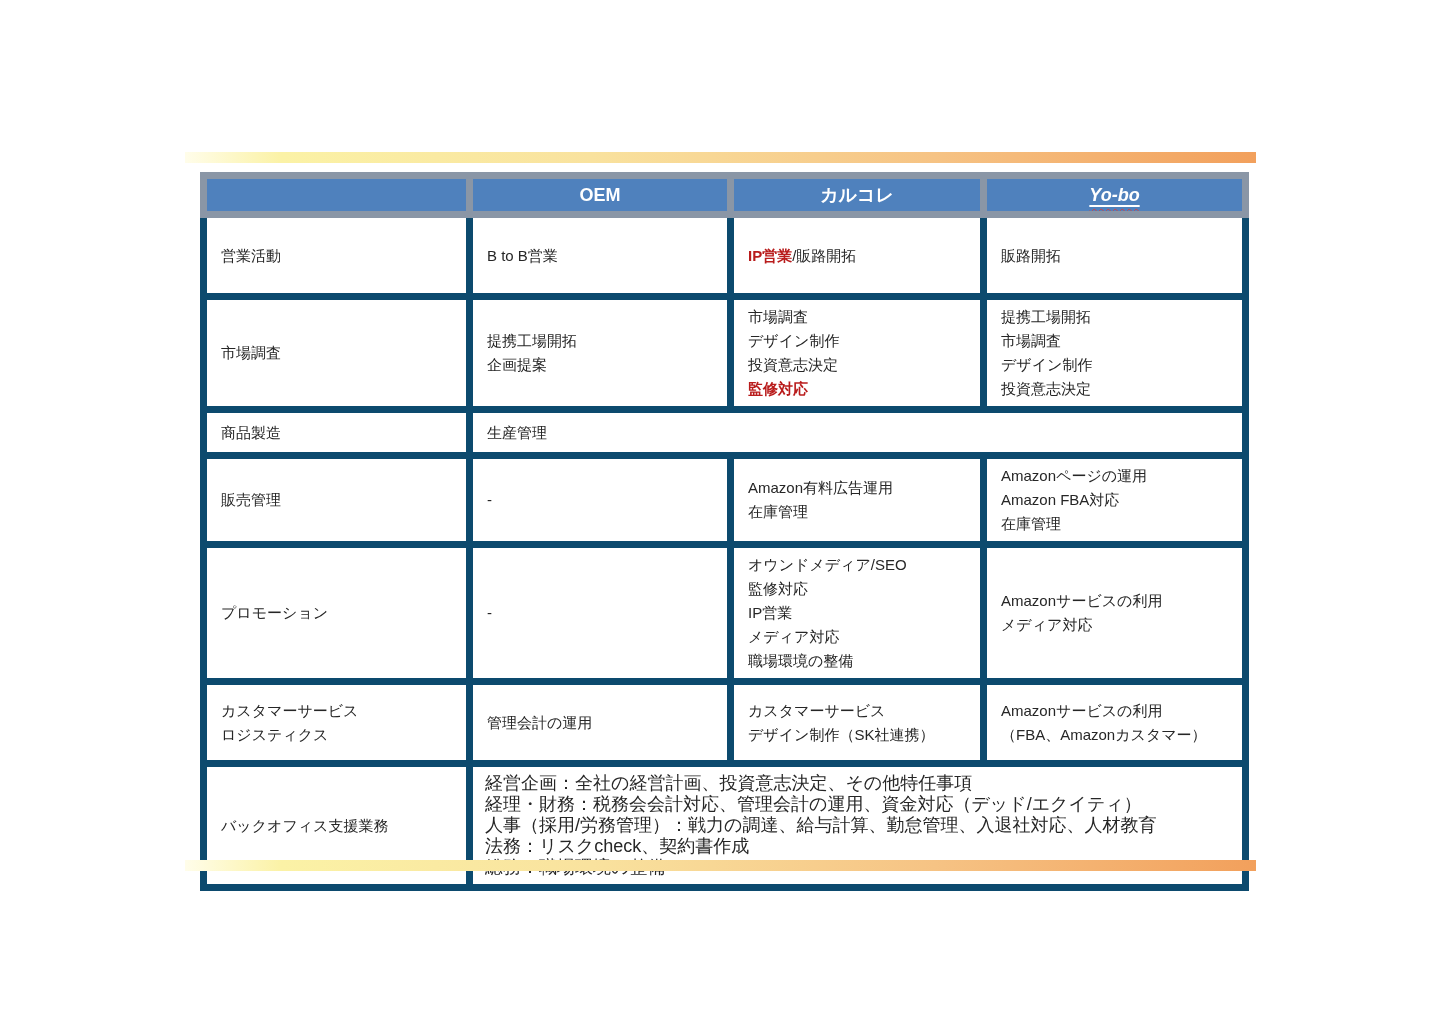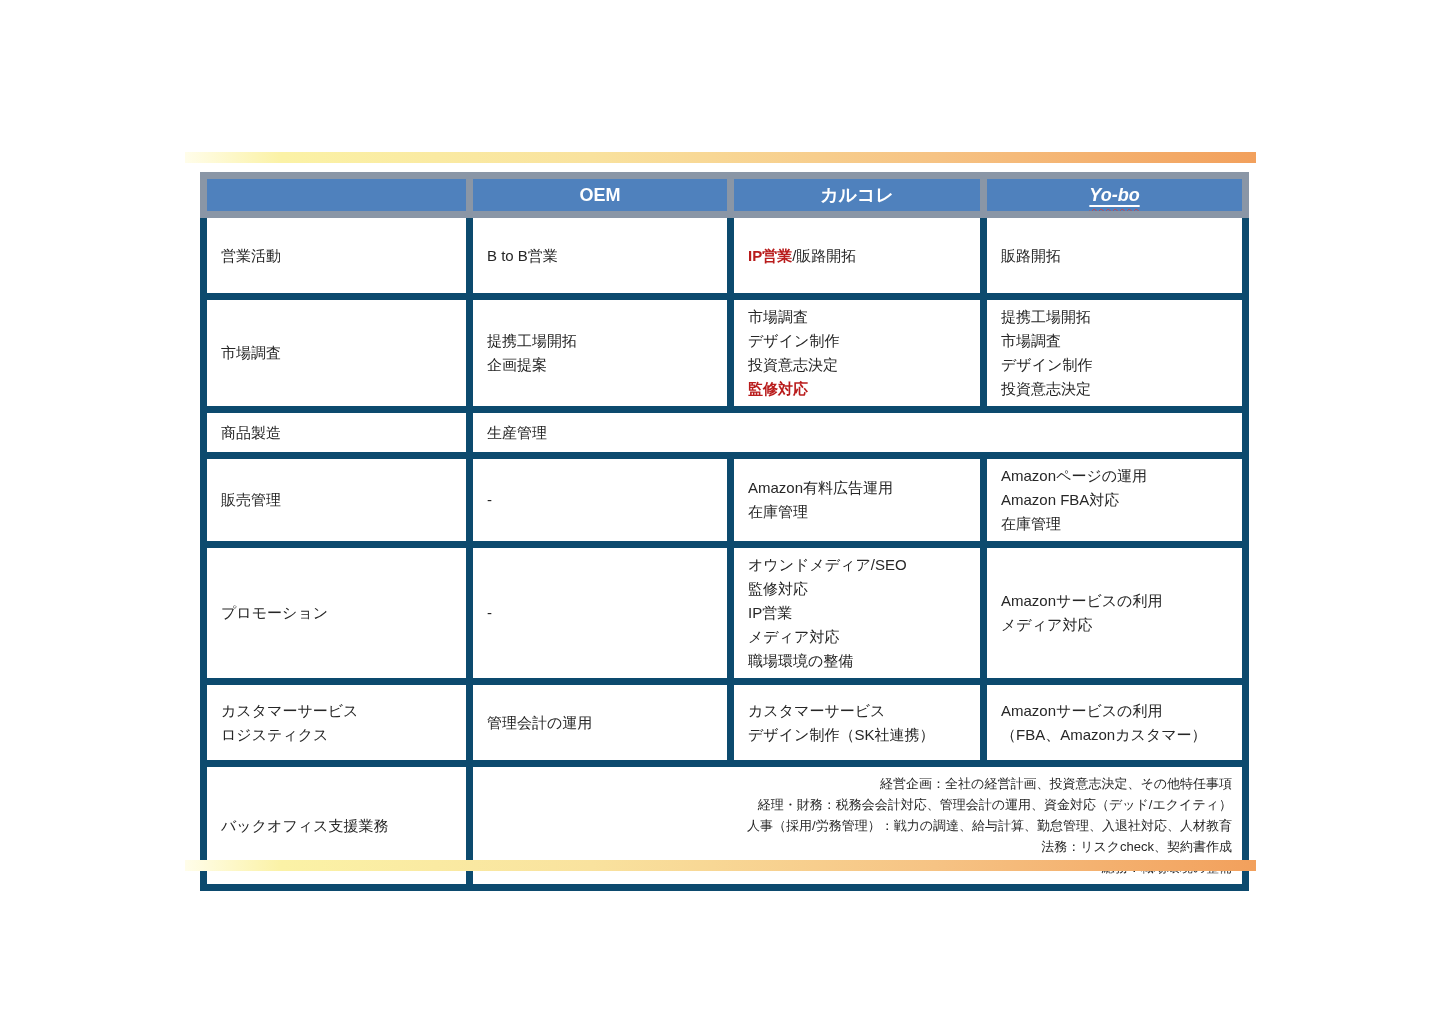--- a/index.html
+++ b/index.html
@@ -23,21 +23,21 @@
     font-size:15px;line-height:24px;padding:5px 8px 5px 14px;
     overflow:hidden;text-align:left;
   }
   .cmp th{
     background:#4f81bd;color:#ffffff;font-weight:bold;font-size:18px;
     text-align:center;padding:4px 0;border-color:#8a96a6;
   }
   .center{text-align:center;padding-left:0;}
   .red{color:#b91c1c;font-weight:bold;}
   .ln{white-space:nowrap;}
-  .small td, td.small{font-size:13px;line-height:21px;padding:6px 10px 6px 12px;text-align:right;}
+  .small td, td.small{font-size:18px;line-height:21px;padding:6px 10px 6px 12px;}
   .small .ln{white-space:normal;}
   .u{text-decoration:underline;text-decoration-thickness:2px;text-underline-offset:4px;}
   .uw{text-decoration:underline wavy #cc4444;text-decoration-thickness:1px;text-underline-offset:7px;font-style:italic;}
 </style>
 </head>
 <body>
 
 <div id="canvas">
 
   <div class="accent-bar bar-top"></div>

